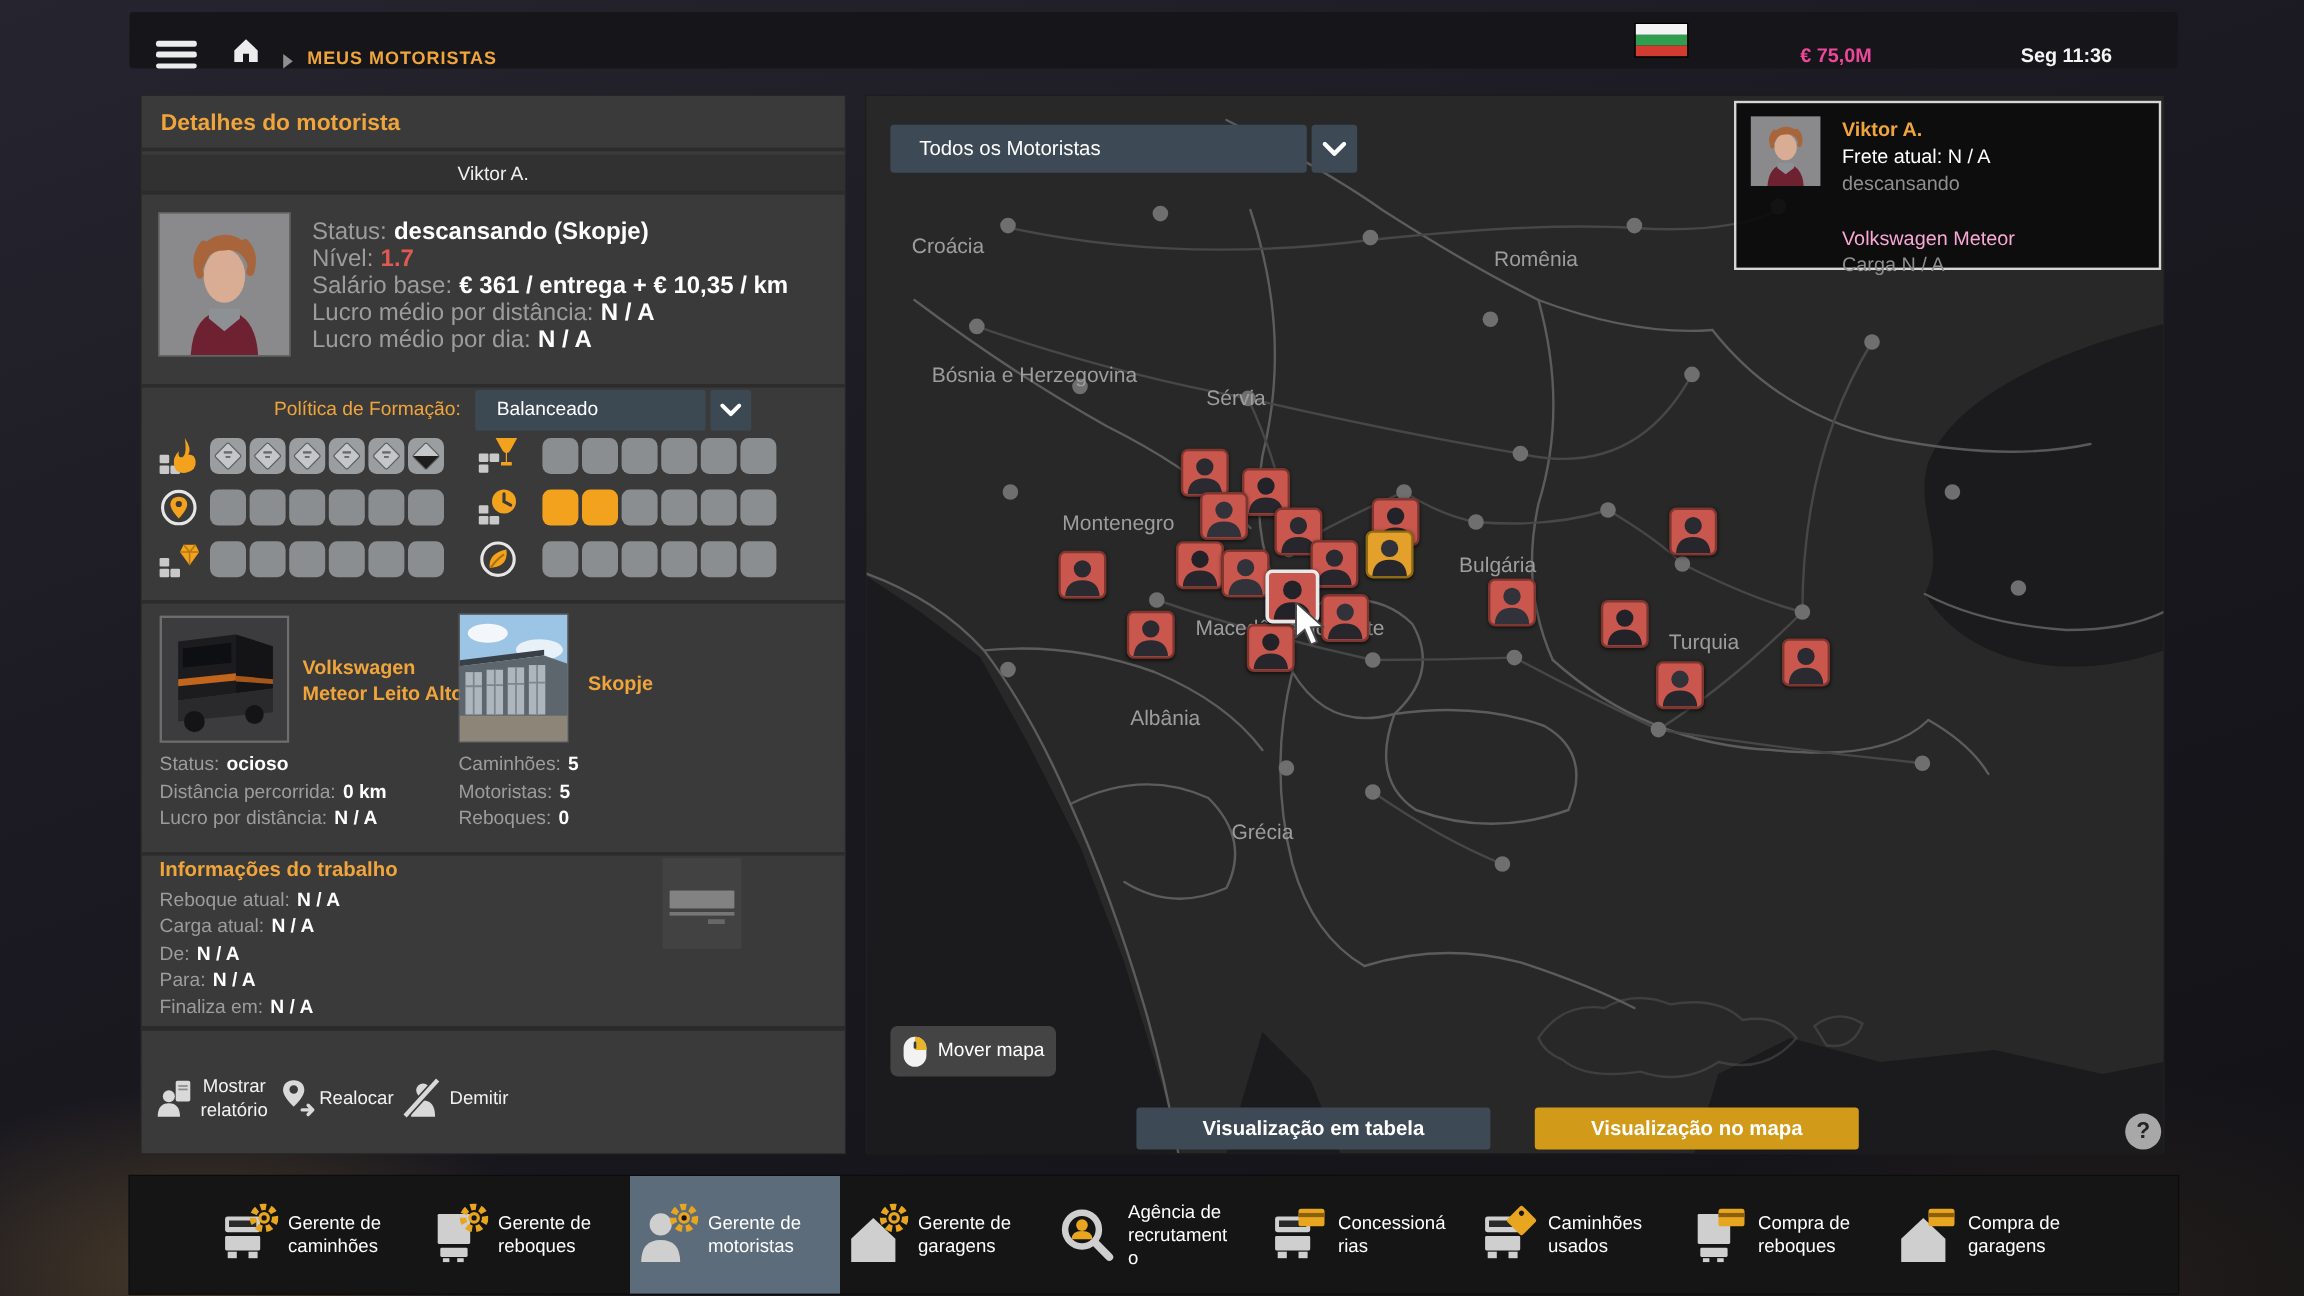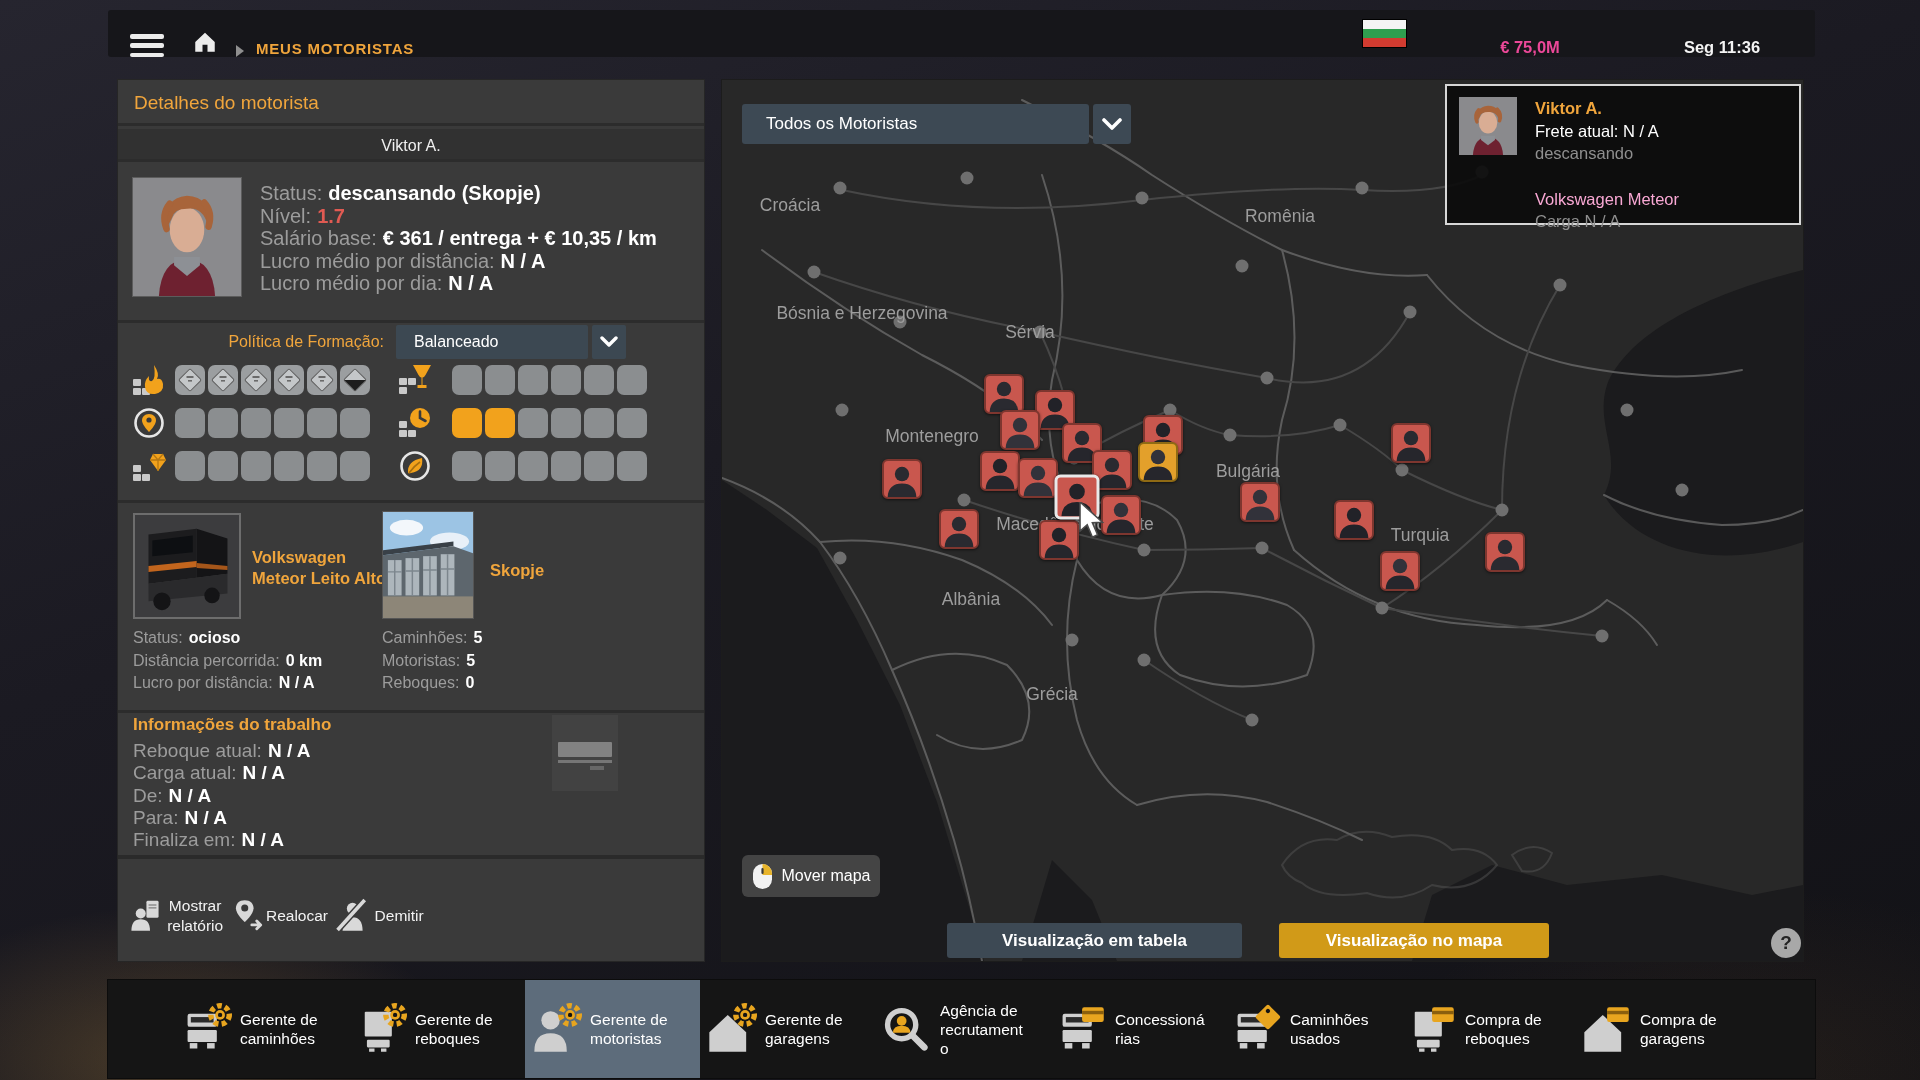--- a/index.html
+++ b/index.html
@@ -23,21 +23,21 @@
   .breadcrumb { margin-left:12px; color:#f0a53c; font-size:15px; font-weight:bold; letter-spacing:.8px; }
   .flag { position:absolute; left:1255px; top:10px; width:43px; height:27px; outline:1px solid #000; }
   .flag div { height:9px; }
   .flag .w { background:#f4f4f4; } .flag .g { background:#2f9e4f; } .flag .r { background:#d23b30; }
   .money { position:absolute; left:1352px; width:140px; text-align:center; font-size:16.5px; font-weight:600; color:#ec4899; }
   .time  { position:absolute; left:1544px; width:140px; text-align:center; font-size:16.5px; font-weight:600; color:#f4f4f4; }
 
   
   .left-panel { position:absolute; left:118px; top:80px; width:586px; height:881px; background:#3a3a3a; box-shadow:0 0 0 1px #262626; }
   .panel-title { position:absolute; top:0; left:0; right:0; height:46px; line-height:46px; padding-left:16px;
-    color:#f0a53c; font-size:19px; font-weight:normal; border-bottom:3px solid #2c2c2c; }
+    color:#f0a53c; font-size:19px; font-weight:bold; border-bottom:3px solid #2c2c2c; }
   .driver-name-bar { position:absolute; top:49px; left:0; right:0; height:33px; line-height:33px; background:#313131;
     text-align:center; font-size:16px; color:#efefef; border-bottom:3px solid #2c2c2c; }
   .driver-photo { position:absolute; left:14px; top:97px; width:110px; height:120px; border:1px solid #5c5c5c; background:#87878a; overflow:hidden; }
   .driver-photo svg { width:100%; height:100%; display:block; }
   .stats-lines { position:absolute; left:142px; top:102px; font-size:20px; line-height:22.5px; }
   .info-line .lbl { color:#9c9c9c; }
   .info-line .val { color:#fff; font-weight:600; margin-left:6px; }
   .info-line .val.red { color:#e05a52; }
   .div1 { position:absolute; top:240px; left:0; right:0; height:3px; background:#2c2c2c; }
   .training-label { position:absolute; top:245px; left:0; width:266px; height:34px; line-height:34px;
@@ -64,21 +64,21 @@
   .truck-thumb svg { width:100%; height:100%; display:block; }
   .truck-name { position:absolute; left:134px; top:44px; width:150px; color:#f0a53c; font-size:16.5px; font-weight:bold; line-height:21px; }
   .garage-thumb { position:absolute; left:264px; top:8px; width:92px; height:108px; border:1px solid #555; }
   .garage-thumb svg { width:100%; height:100%; display:block; }
   .garage-name { position:absolute; left:372px; top:58px; color:#f0a53c; font-size:16.5px; font-weight:bold; }
   .truck-lines { position:absolute; left:15px; top:124px; font-size:16px; line-height:22.5px; }
   .garage-lines { position:absolute; left:264px; top:124px; font-size:16px; line-height:22.5px; }
   .div3 { position:absolute; top:630px; left:0; right:0; height:3px; background:#2c2c2c; }
   .job-sec { position:absolute; top:633px; left:0; right:0; height:142px; }
   .job-title { position:absolute; left:15px; top:2px; color:#f0a53c; font-size:17px; font-weight:bold; }
-  .job-lines { position:absolute; left:15px; top:27px; font-size:19px; line-height:22.3px; }
+  .job-lines { position:absolute; left:15px; top:27px; font-size:16px; line-height:22.3px; }
   .trailer-thumb { position:absolute; left:434px; top:2px; width:66px; height:76px; opacity:.75; }
   .trailer-thumb svg { width:100%; height:100%; display:block; }
   .div4 { position:absolute; top:775px; left:0; right:0; height:4px; background:#2a2a2a; }
   .actions { position:absolute; top:779px; left:0; right:0; bottom:0; display:flex; padding:8px 0 0 12px; gap:6px; }
   .action-btn { width:96px; display:flex; flex-direction:row; align-items:center; cursor:pointer; border-radius:4px; }
   .action-btn .a-icon { width:50px; height:48px; margin-top:2px; }
   .action-btn .a-icon svg { width:100%; height:100%; }
   .action-btn .a-label { margin-top:3px; font-size:15.5px; line-height:20px; color:#f2f2f2; text-align:center; width:90px; }
 
   

